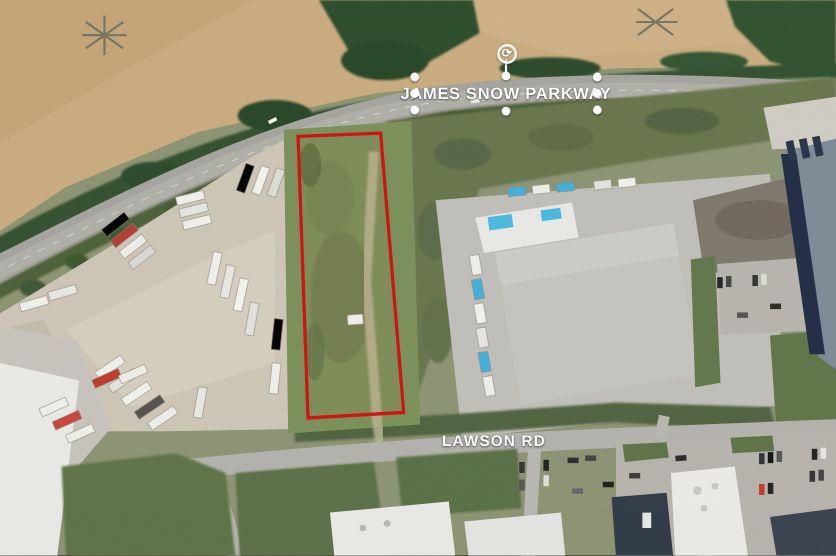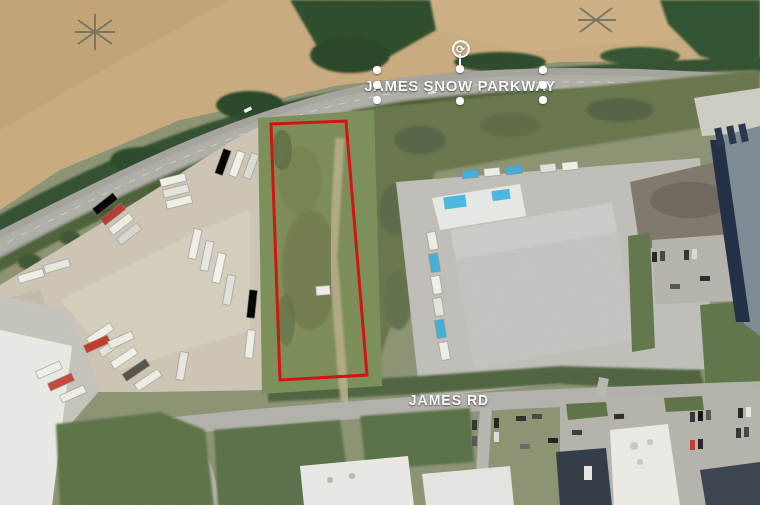--- a/index.html
+++ b/index.html
@@ -282,15 +282,15 @@
   <span class="handle h-ml"></span>
   <span class="handle h-mr"></span>
   <span class="handle h-bl"></span>
   <span class="handle h-bc"></span>
   <span class="handle h-br"></span>
   <span class="rotate-stem"></span>
   <span class="rotate-handle">⟳</span>
 </div>
 
 <div class="road-label lawson-label">
-  <span>JAMES RD</span>
+  <span>LAWSON RD</span>
 </div>
 </div>
 
 </body></html>

